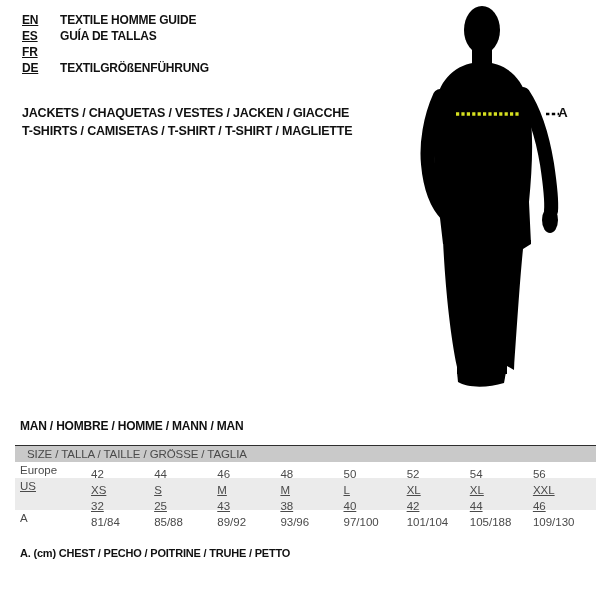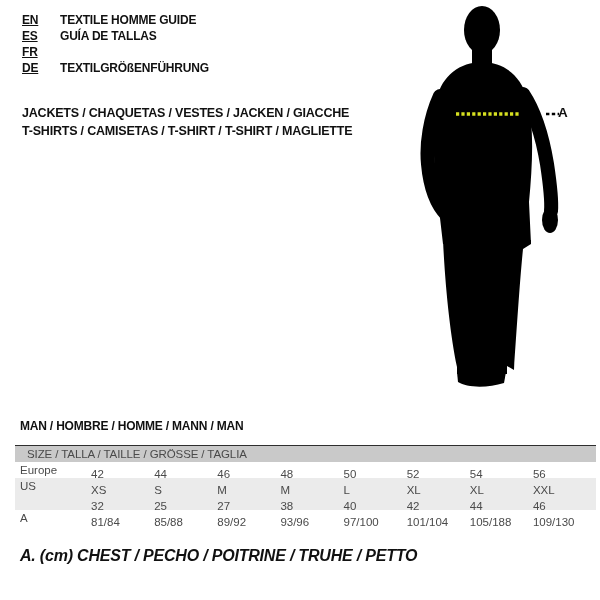--- a/index.html
+++ b/index.html
@@ -26,24 +26,24 @@
   
   .section-title{left:20px;top:419px;font-size:12px;font-weight:700;letter-spacing:-0.2px;}
 
   
   .size-table{left:15px;top:445px;width:581px;border-top:1.5px solid #2e2e2e;font-size:11.5px;color:#4a4a4a;}
   .trow{display:flex;height:16px;line-height:16px;align-items:center;}
   .thead{background:var(--header-row-bg,#c9c9c9);}
   .thead-label{padding-left:12px;letter-spacing:-0.1px;}
   .tlabel{flex:0 0 76px;padding-left:5px;box-sizing:border-box;}
   .tcell{flex:1;text-align:left;margin-top:7px;}
-  .row-shade{background:var(--alt-row-bg,#ebebeb);}
+  .row-shade{background:var(--alt-row-bg,#ebebeb);text-decoration:underline;}
 
   
-  .footnote{left:20px;top:547px;font-size:16px;font-weight:700;letter-spacing:-0.2px;font-style:italic;}
+  .footnote{left:20px;top:547px;font-size:11px;font-weight:700;letter-spacing:-0.2px;}
 </style>
 </head>
 <body>
 
 <div class="abs lang-list">
   <div class="lang-row">
     <span class="lang-code">EN</span>
     <span class="lang-label">TEXTILE HOMME GUIDE</span>
   </div>
   <div class="lang-row">
@@ -107,21 +107,21 @@
     <span class="tcell">M</span>
     <span class="tcell">L</span>
     <span class="tcell">XL</span>
     <span class="tcell">XL</span>
     <span class="tcell">XXL</span>
   </div>
   <div class="trow row-shade">
     <span class="tlabel"></span>
     <span class="tcell">32</span>
     <span class="tcell">25</span>
-    <span class="tcell">27</span>
+    <span class="tcell">43</span>
     <span class="tcell">38</span>
     <span class="tcell">40</span>
     <span class="tcell">42</span>
     <span class="tcell">44</span>
     <span class="tcell">46</span>
   </div>
   <div class="trow">
     <span class="tlabel">A</span>
     <span class="tcell">81/84</span>
     <span class="tcell">85/88</span>

